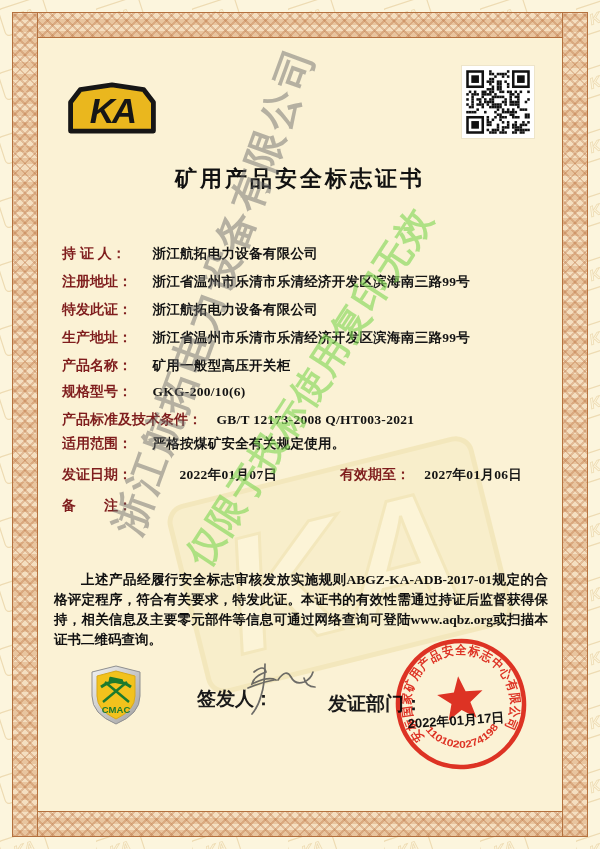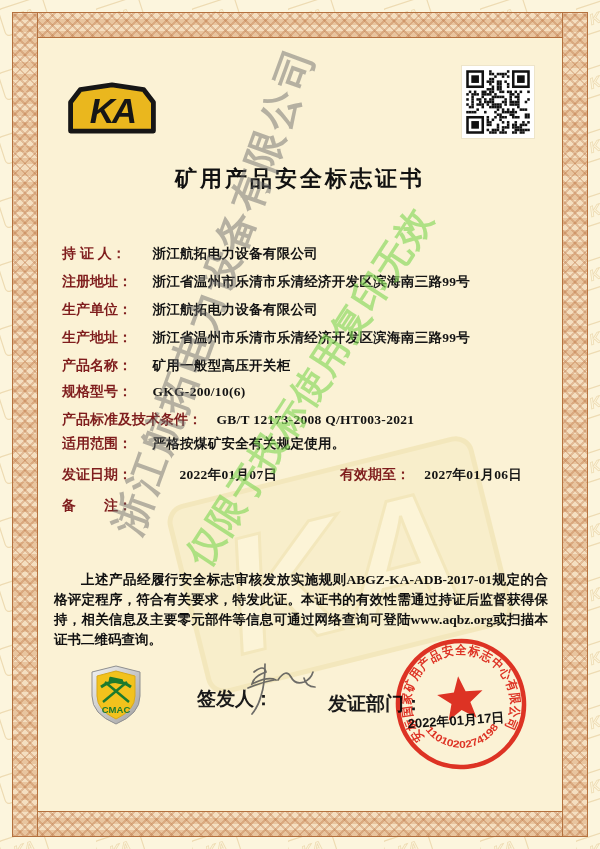--- a/index.html
+++ b/index.html
@@ -327,21 +327,21 @@
     <div class="fields">
       <div class="row m11">
         <span class="lbl">持 证 人：</span>
         <span class="val">浙江航拓电力设备有限公司</span>
       </div>
       <div class="row m11">
         <span class="lbl">注册地址：</span>
         <span class="val">浙江省温州市乐清市乐清经济开发区滨海南三路99号</span>
       </div>
       <div class="row m11">
-        <span class="lbl">生产单位：</span>
+        <span class="lbl">特发此证：</span>
         <span class="val">浙江航拓电力设备有限公司</span>
       </div>
       <div class="row m11">
         <span class="lbl">生产地址：</span>
         <span class="val">浙江省温州市乐清市乐清经济开发区滨海南三路99号</span>
       </div>
       <div class="row m9">
         <span class="lbl">产品名称：</span>
         <span class="val">矿用一般型高压开关柜</span>
       </div>

